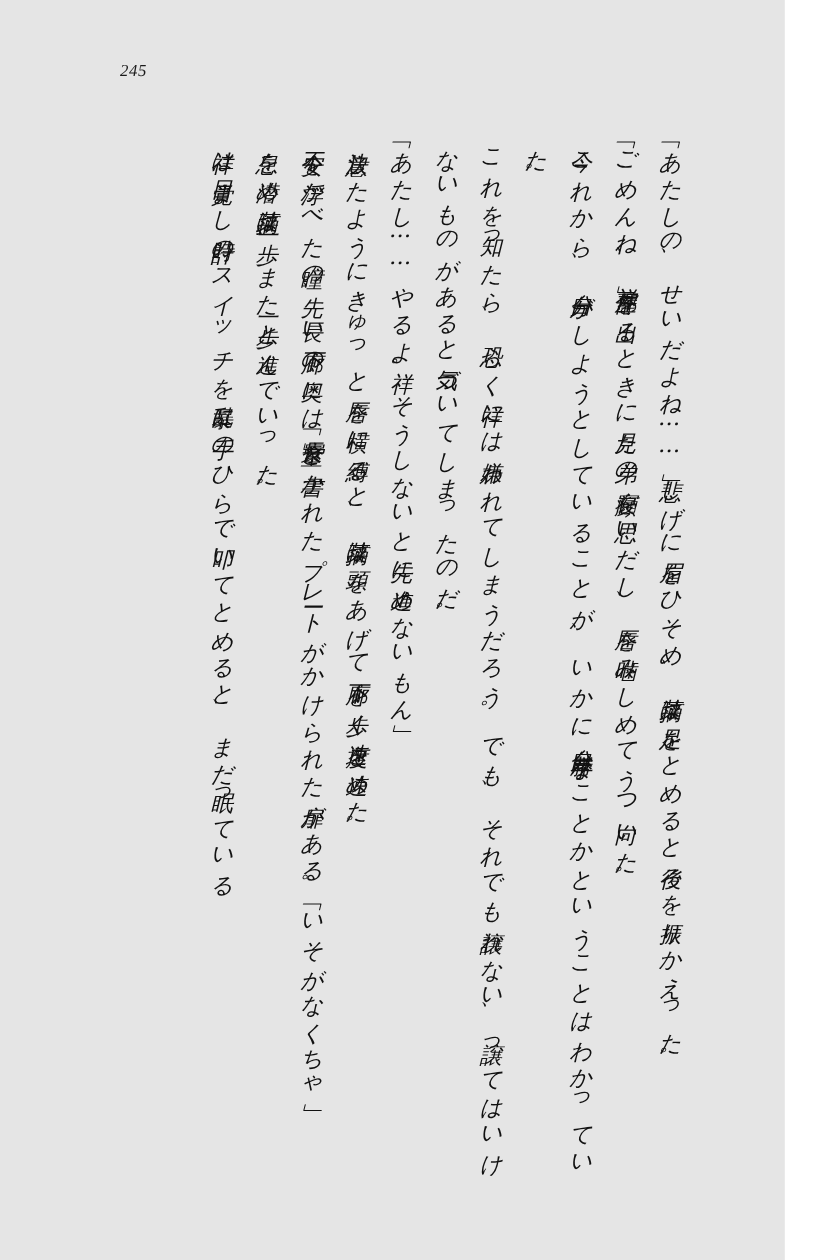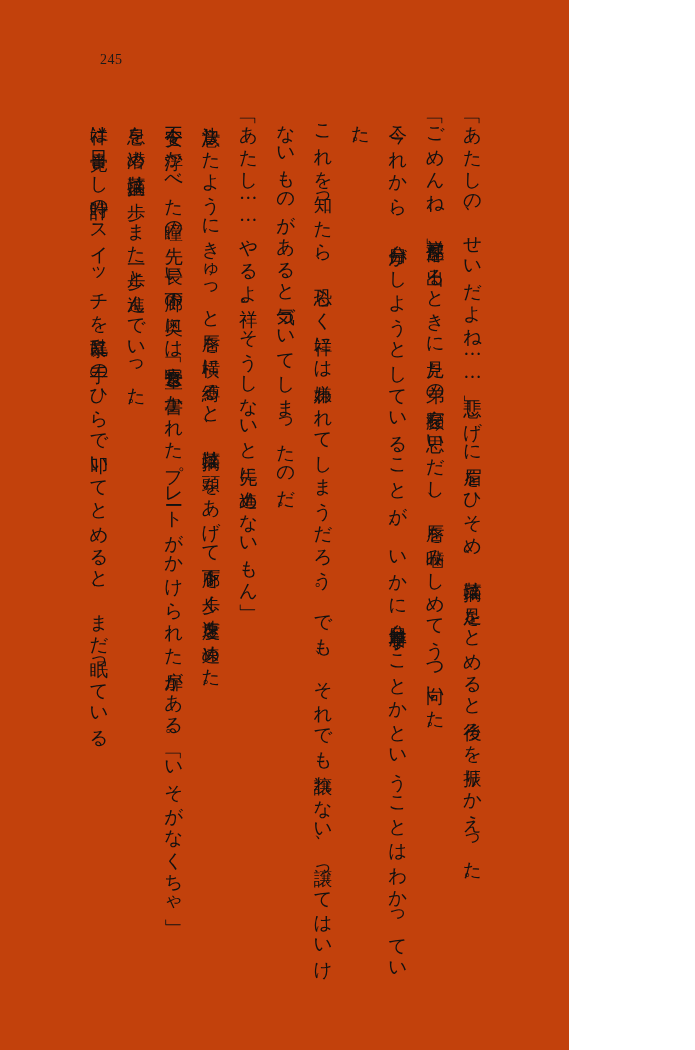--- a/index.html
+++ b/index.html
@@ -2,26 +2,27 @@
 <html><head>
 <meta charset="utf-8">
 <style>
   html, body {
     margin: 0;
     padding: 0;
     background: #ffffff;
   }
   .page {
     position: relative;
-    width: 569px;
+    width: 654px;
     height: 1050px;
-    background: #c2410c;
+    background: #e5e5e5;
     overflow: hidden;
     font-family: "DejaVu Serif", serif;
     color: #111111;
+    font-style: italic;
   }
   .page-number {
     position: absolute;
     top: 52px;
     left: 100px;
     font-size: 14px;
     letter-spacing: 0.5px;
     color: #1a1a1a;
     font-family: "Liberation Serif", serif;
   }

